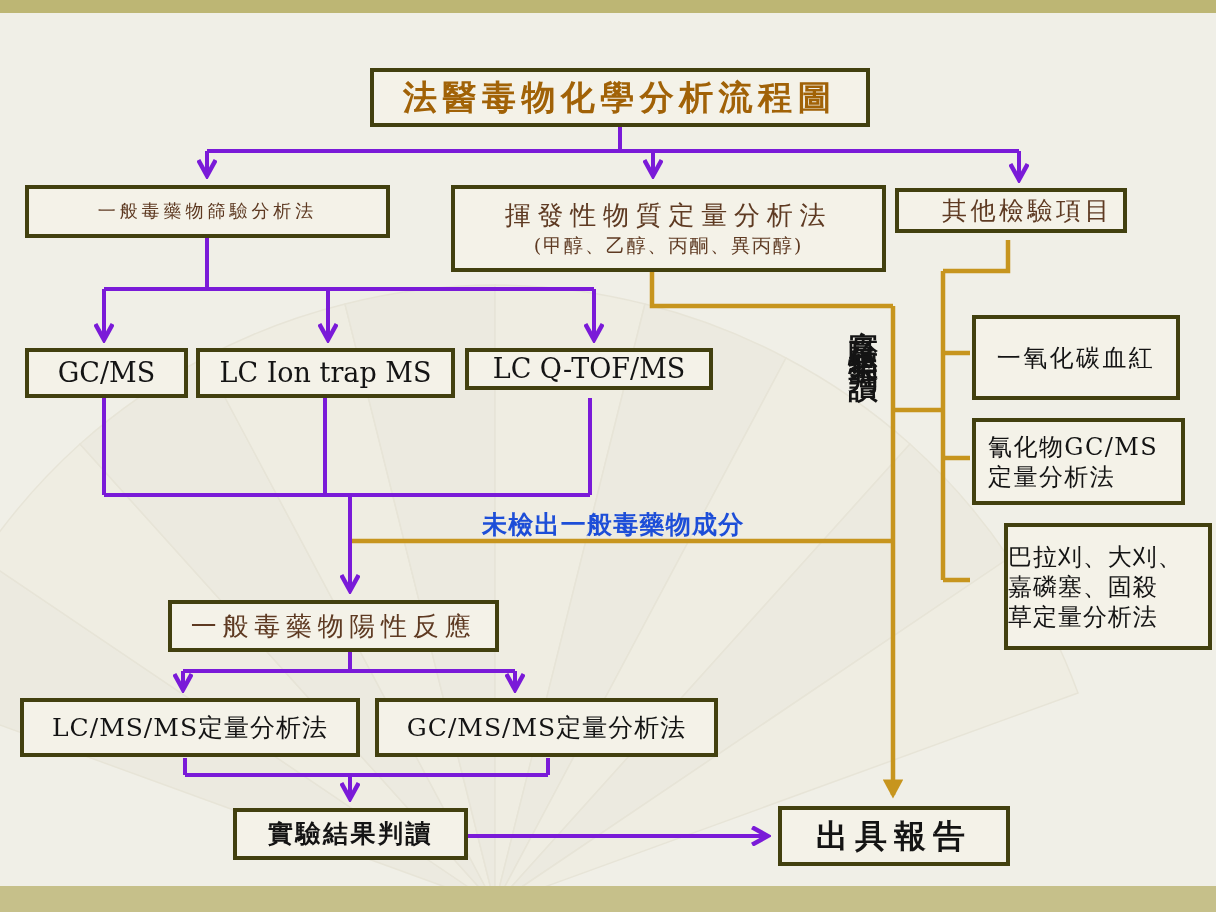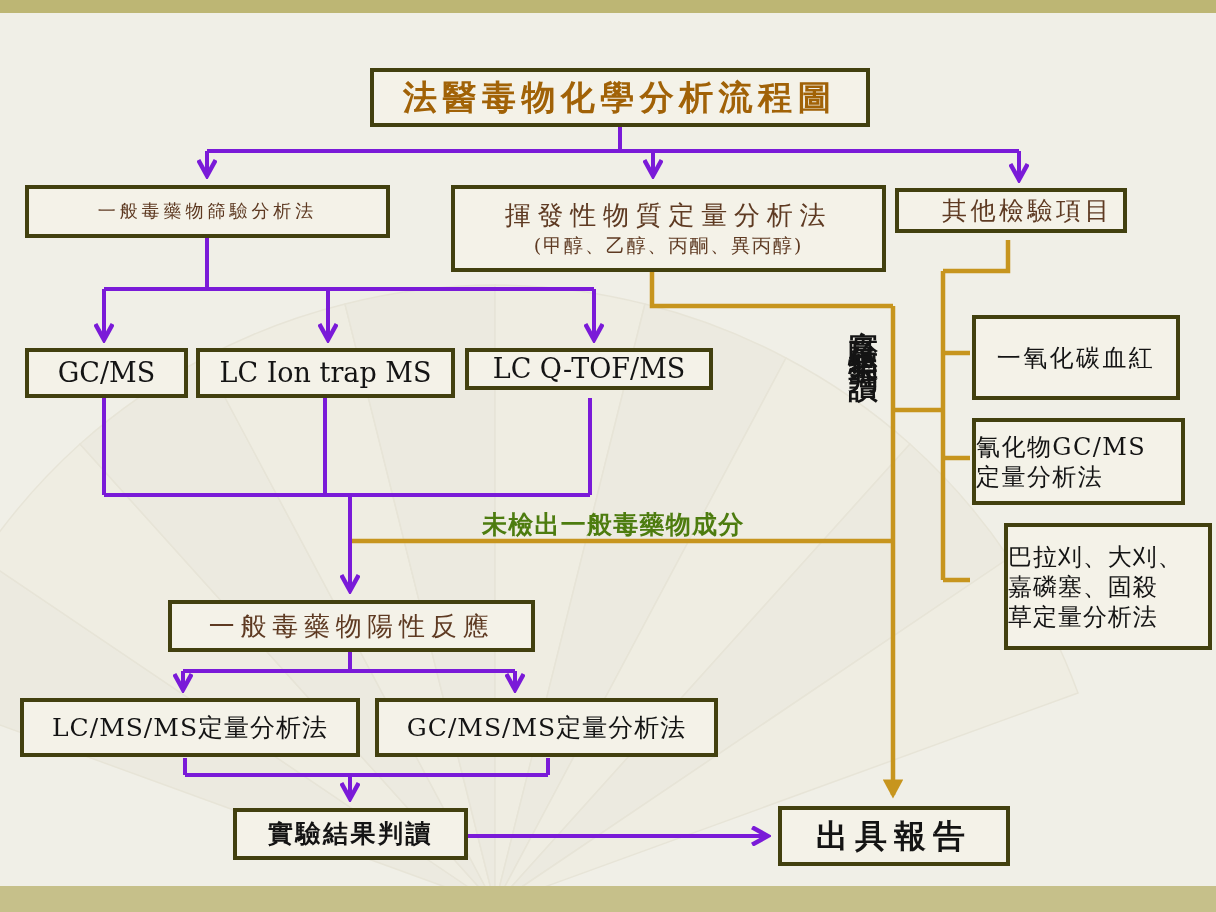--- a/index.html
+++ b/index.html
@@ -25,35 +25,35 @@
   .title-box{left:370px;top:68px;width:500px;height:59px;font-size:34px;font-weight:bold;letter-spacing:0.16em;color:#a16207;}
   .screening{left:25px;top:185px;width:365px;height:53px;font-size:18px;letter-spacing:0.22em;}
   .volatile{left:435px;top:185px;width:435px;height:87px;margin-left:16px;}
   .volatile .l1{font-size:26px;letter-spacing:0.26em;}
   .volatile .l2{font-size:19px;letter-spacing:0.10em;margin-top:2px;}
   .other-tests{left:895px;top:188px;width:232px;height:45px;font-size:25px;letter-spacing:0.14em;padding-left:33px;}
   .gc-ms{left:25px;top:348px;width:163px;height:50px;font-size:27px;}
   .lc-ion{left:196px;top:348px;width:259px;height:50px;font-size:27px;}
   .lc-qtof{left:465px;top:348px;width:248px;height:42px;font-size:27px;}
   .co-hb{left:972px;top:315px;width:208px;height:85px;font-size:24px;letter-spacing:0.10em;}
-  .cyanide{left:972px;top:418px;width:213px;height:87px;font-size:24px;letter-spacing:0.06em;align-items:flex-start;padding-left:0;text-align:left;}
+  .cyanide{left:972px;top:418px;width:213px;height:87px;font-size:24px;letter-spacing:0.06em;align-items:flex-start;padding-left:12px;text-align:left;}
   .herbicide{left:1004px;top:523px;width:208px;height:127px;font-size:24px;letter-spacing:0.04em;align-items:flex-start;padding-left:0;text-align:left;white-space:nowrap;}
-  .positive{left:168px;top:600px;width:367px;height:52px;font-size:26px;letter-spacing:0.22em;}
+  .positive{left:168px;top:600px;width:331px;height:52px;font-size:26px;letter-spacing:0.22em;}
   .lcmsms{left:20px;top:698px;width:340px;height:59px;font-size:25px;letter-spacing:0.04em;}
   .gcmsms{left:375px;top:698px;width:343px;height:59px;font-size:25px;letter-spacing:0.04em;}
   .interp{left:233px;top:808px;width:235px;height:52px;font-size:25px;font-weight:bold;letter-spacing:0.10em;}
   .report{left:778px;top:806px;width:232px;height:60px;font-size:32px;font-weight:bold;letter-spacing:0.22em;}
   .v-label{
     position:absolute;left:846px;top:308px;height:240px;
     writing-mode:vertical-rl;text-orientation:upright;
     font-size:29px;font-weight:bold;color:#141414;letter-spacing:0.28em;line-height:1.2;
   }
   .nd-label{
     position:absolute;left:482px;top:508px;
-    font-size:25px;font-weight:bold;color:#4d7c0f;letter-spacing:0.05em;
+    font-size:25px;font-weight:bold;color:#1d4ed8;letter-spacing:0.05em;
   }
 </style>
 </head>
 <body>
 
 <div class="slide">
 
   <svg class="fan" viewBox="0 0 1216 912" aria-hidden="true">
     <g opacity="0.55" stroke="#e0dccb" stroke-width="1.5">
       <path d="M495,905 L-88,693 A620,620 0 0 1 -19,558 Z" fill="#eae7db"></path>

